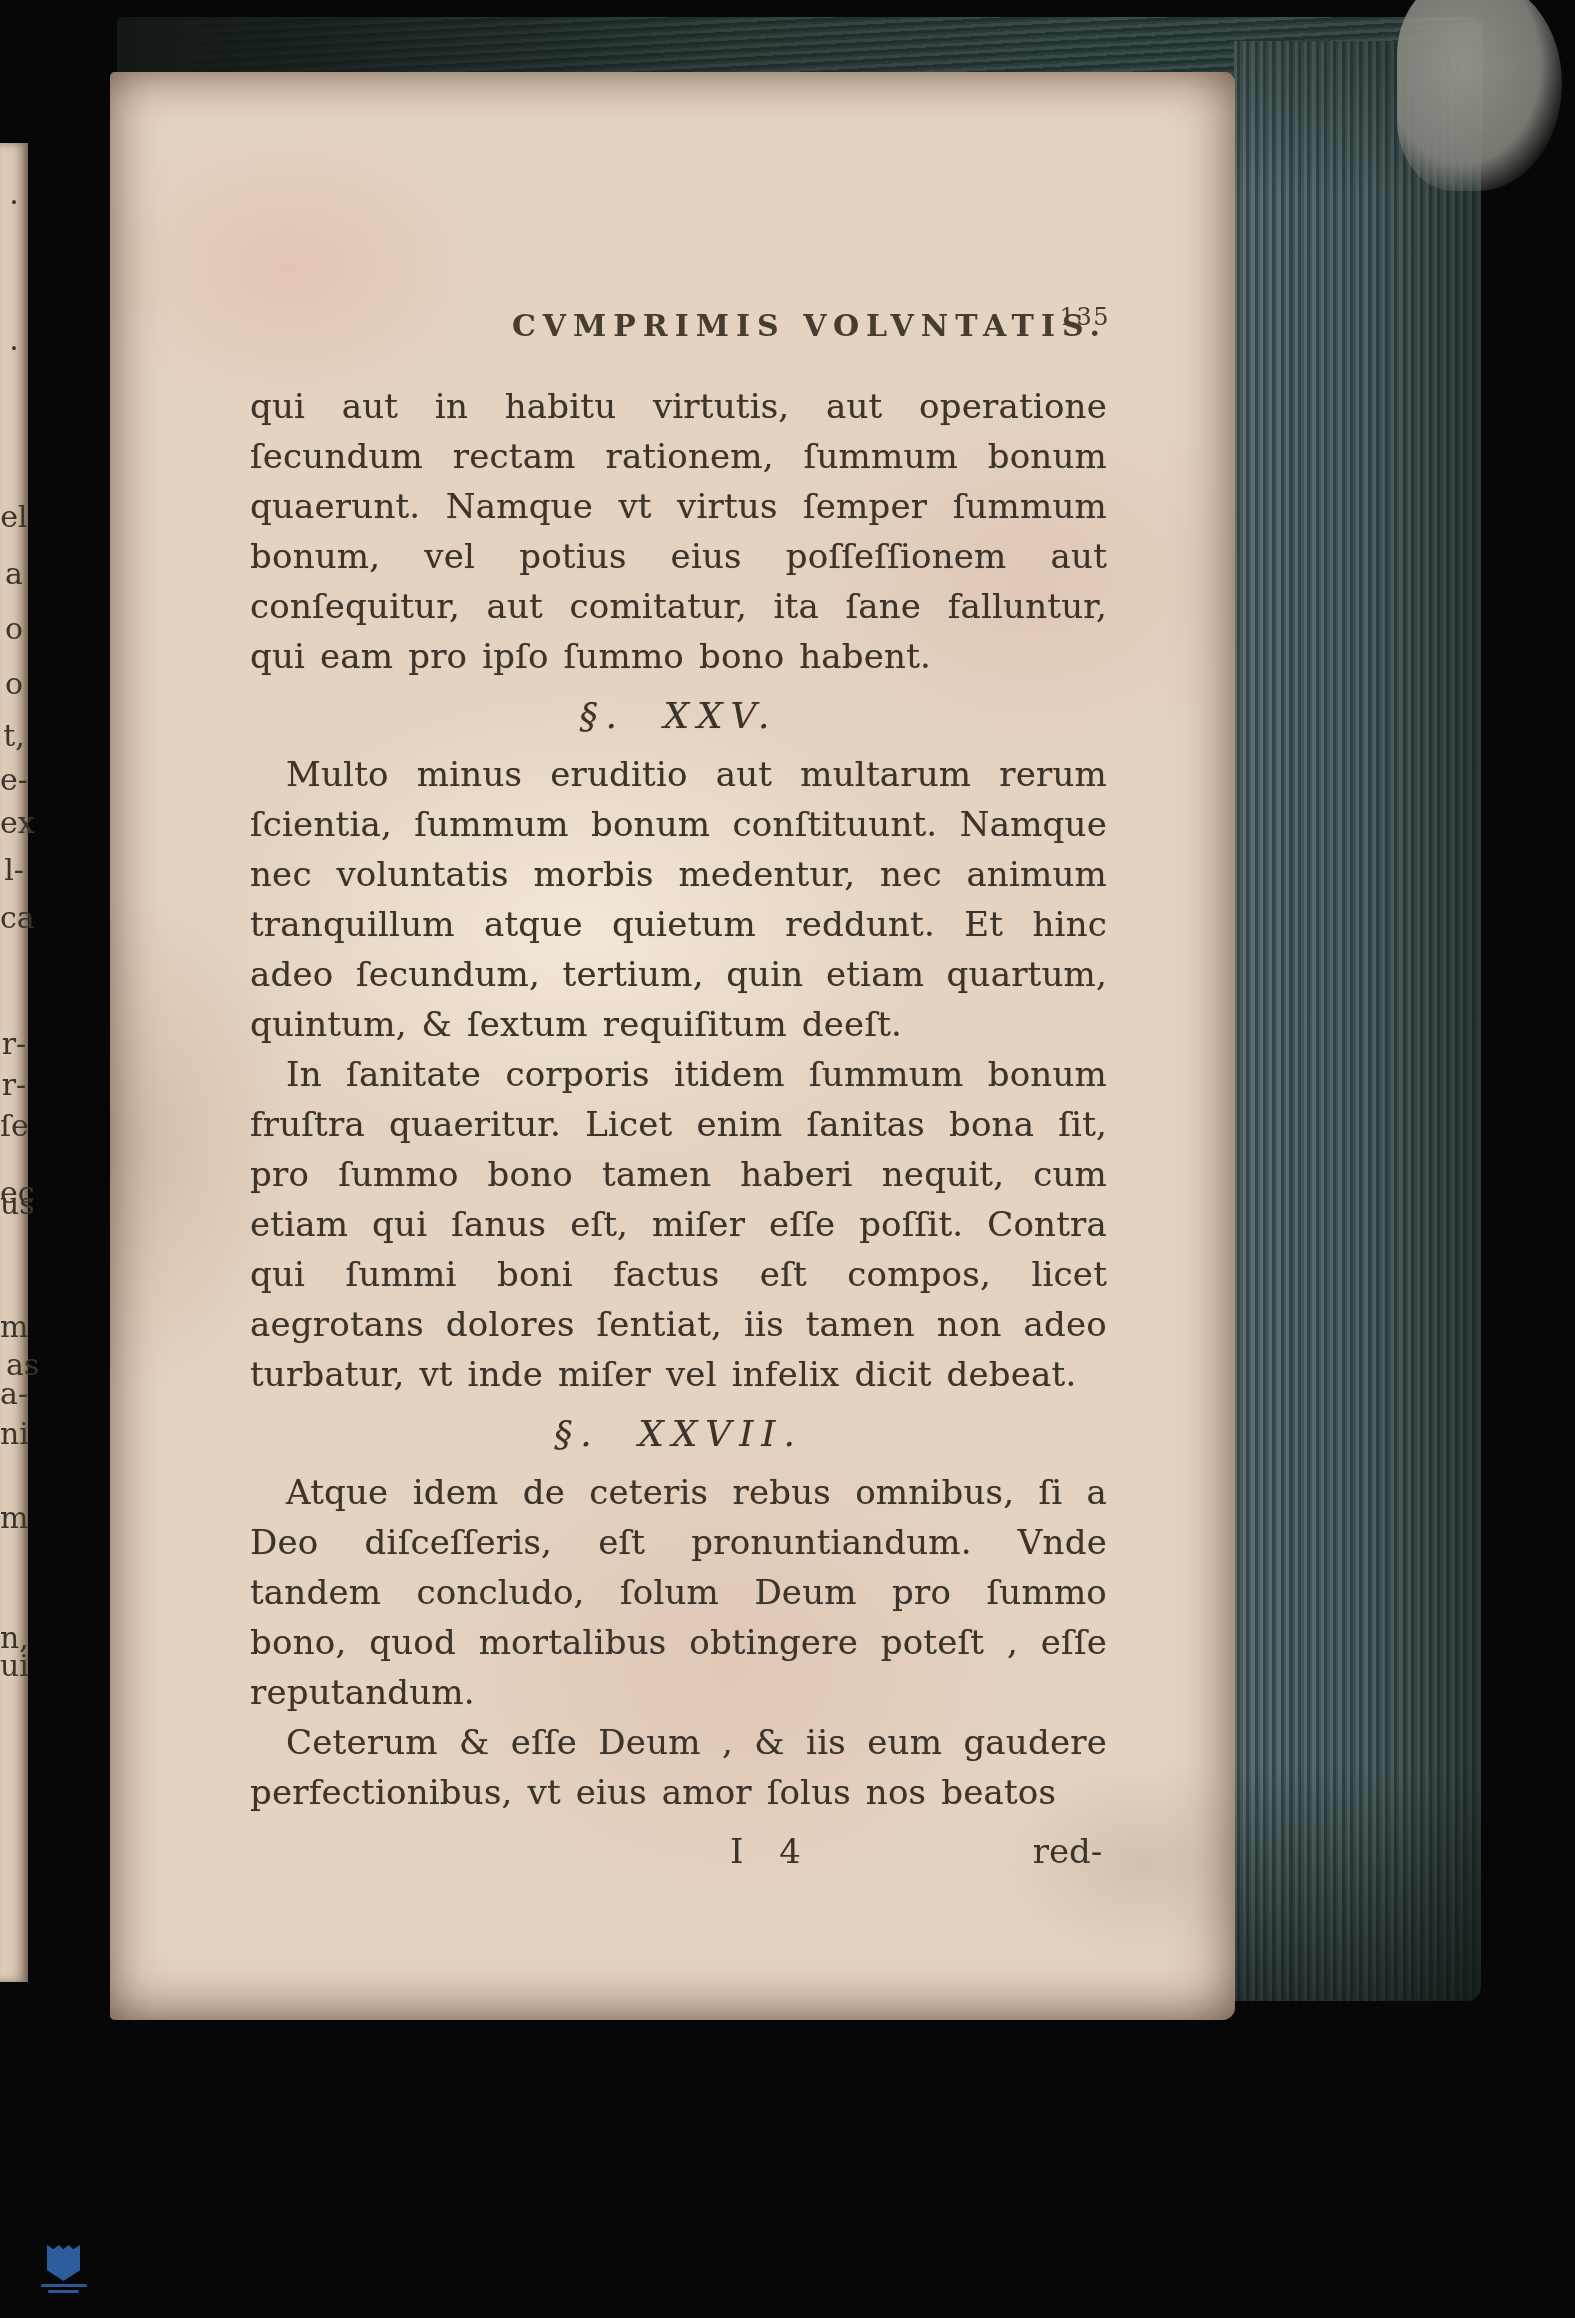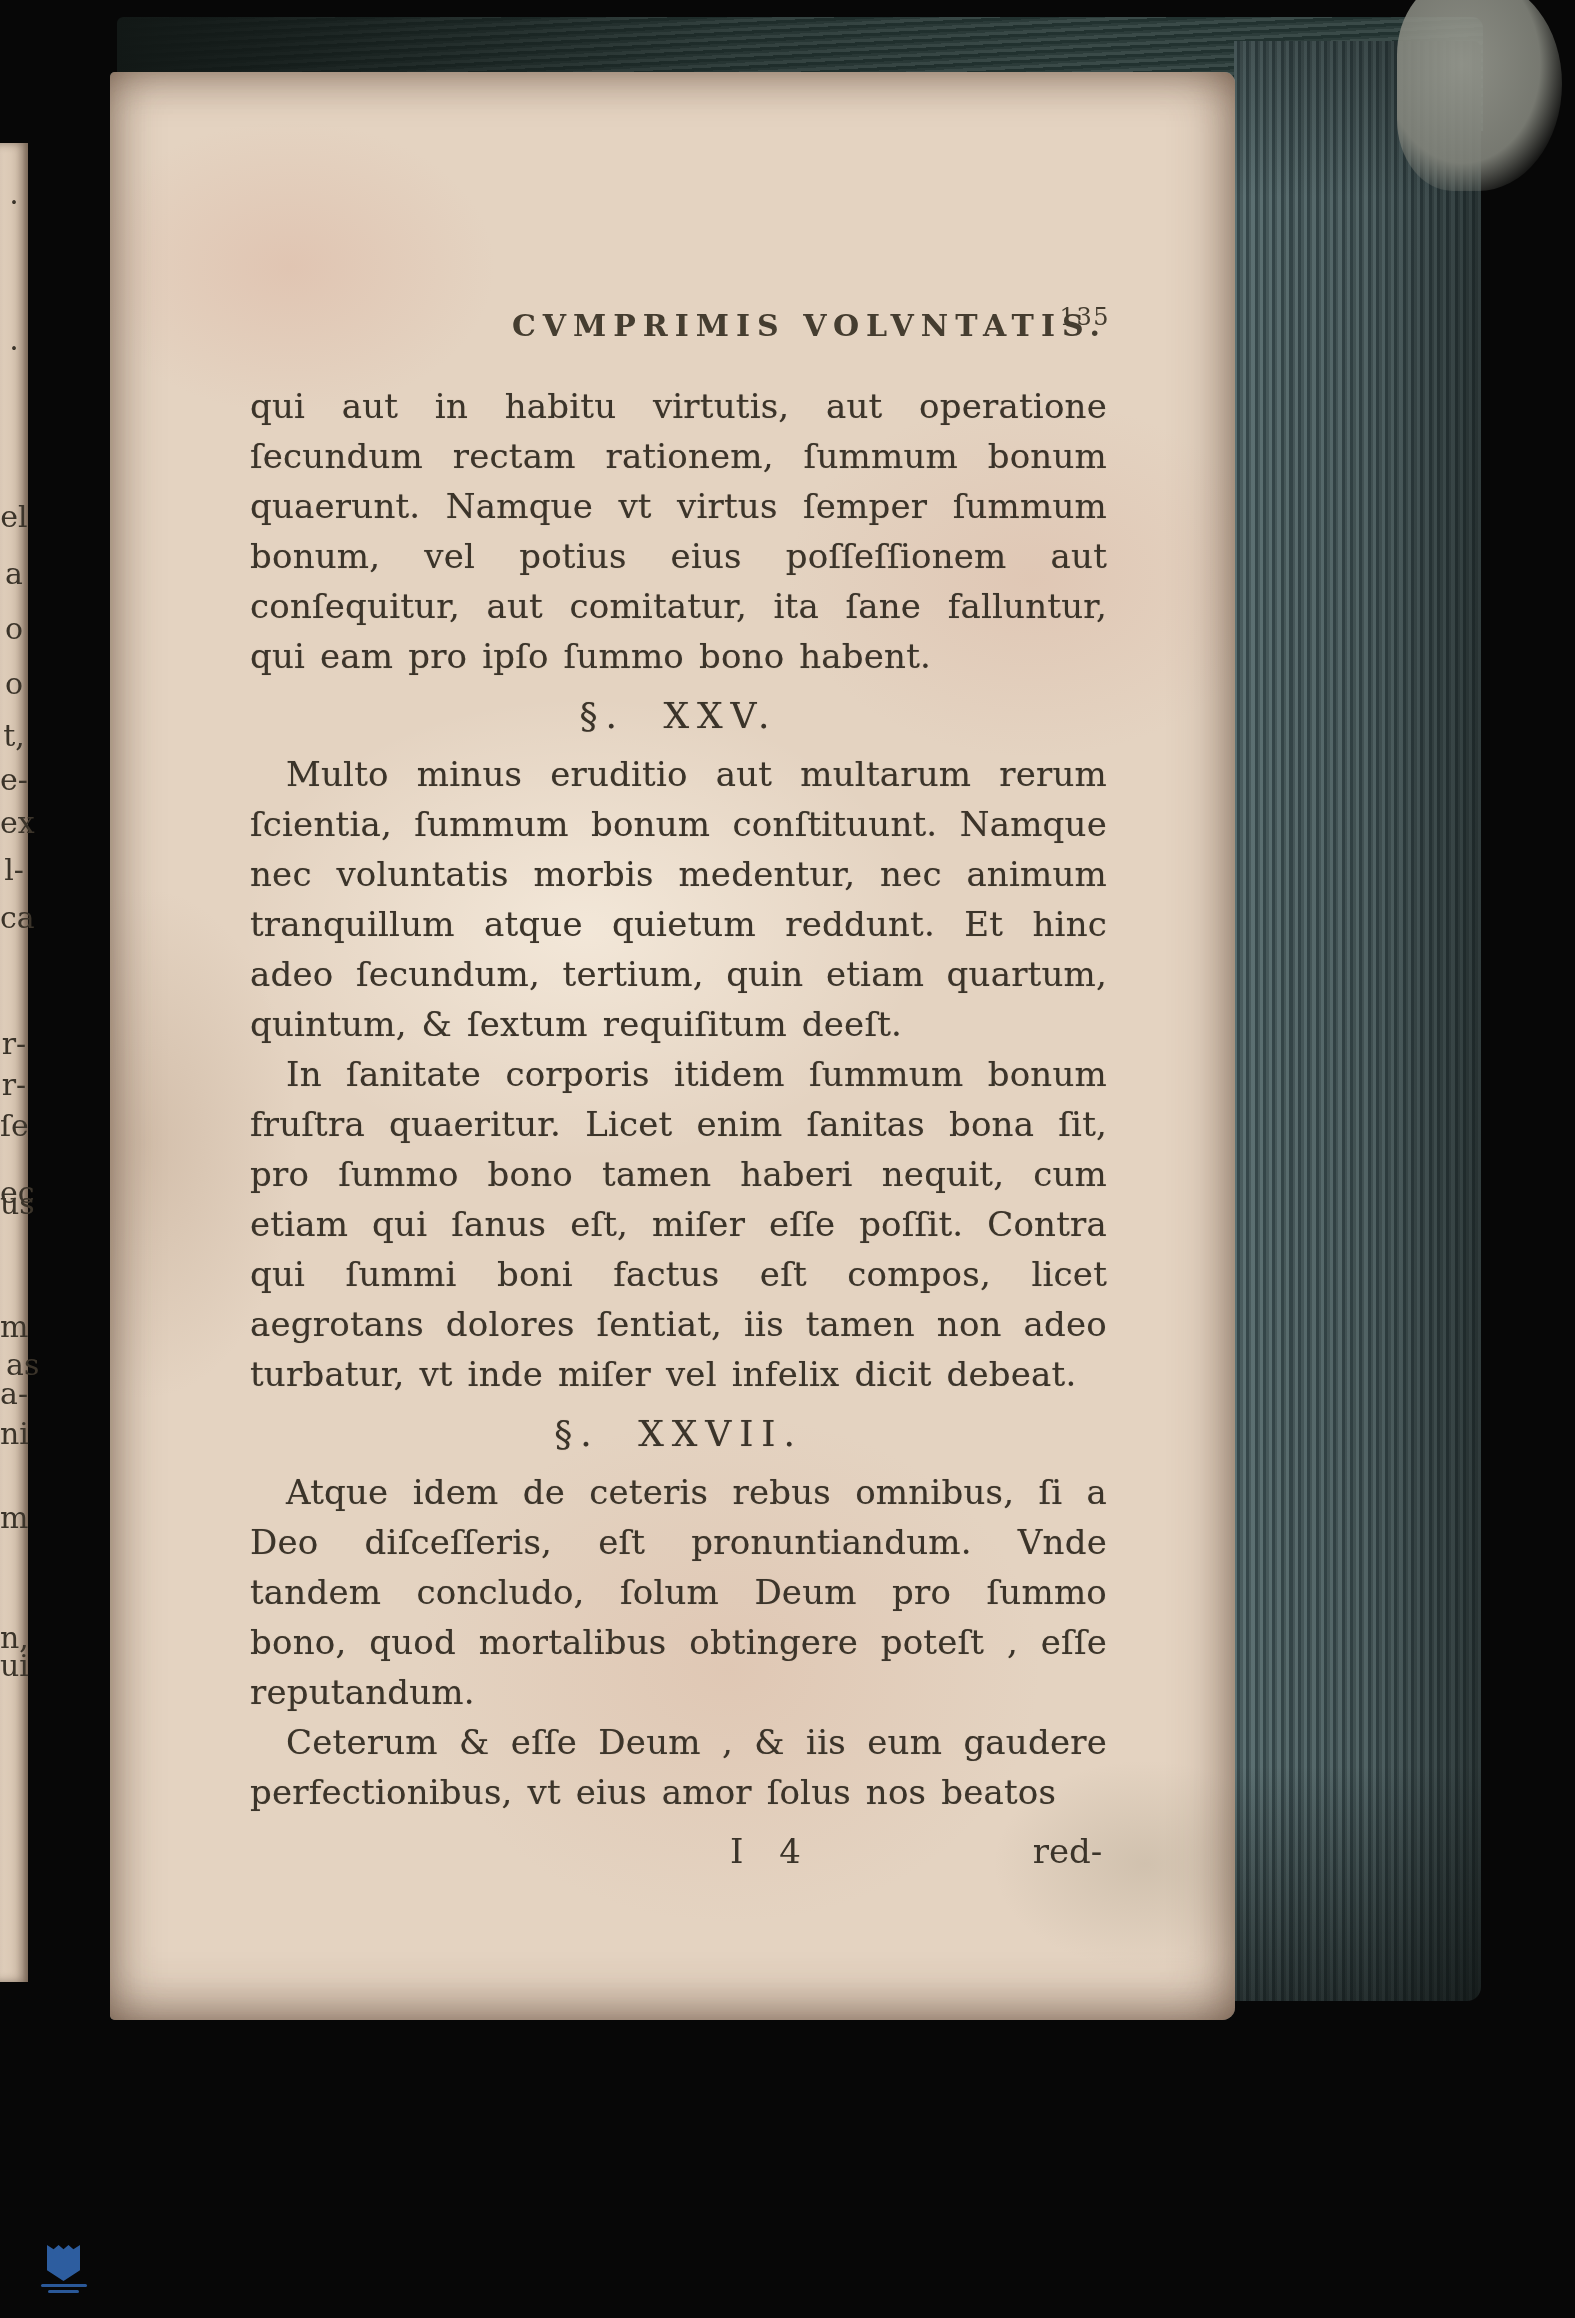--- a/index.html
+++ b/index.html
@@ -83,20 +83,21 @@
     margin:0;font-size:34px;line-height:50px;
     text-align:justify;word-spacing:3.9px;letter-spacing:0.2px;
     text-shadow:0 0 0.8px rgba(60,48,36,.4);
   }
   p.para.indent{text-indent:36px;}
   .it{}
   .section-heading{
     font-size:36px;line-height:46px;margin:12.6px 0 9.5px;
     text-align:center;letter-spacing:7.9px;white-space:pre;
     text-shadow:0 0 0.8px rgba(60,48,36,.4);
+    font-style:italic;
   }
   .signature-row{position:relative;height:50px;margin-top:14px;font-size:34px;}
   .sig{position:absolute;left:56%;letter-spacing:12.6px;}
   .catchword{position:absolute;right:4.7px;}
   
   .stamp{position:absolute;left:33px;top:2245px;width:61px;text-align:center;}
   .stamp-emblem{
     width:33px;height:36px;margin:0 auto 3.2px;
     background:var(--stamp);
     clip-path:polygon(0 0,20% 12%,35% 0,50% 12%,65% 0,80% 12%,100% 0,100% 70%,50% 100%,0 70%);

